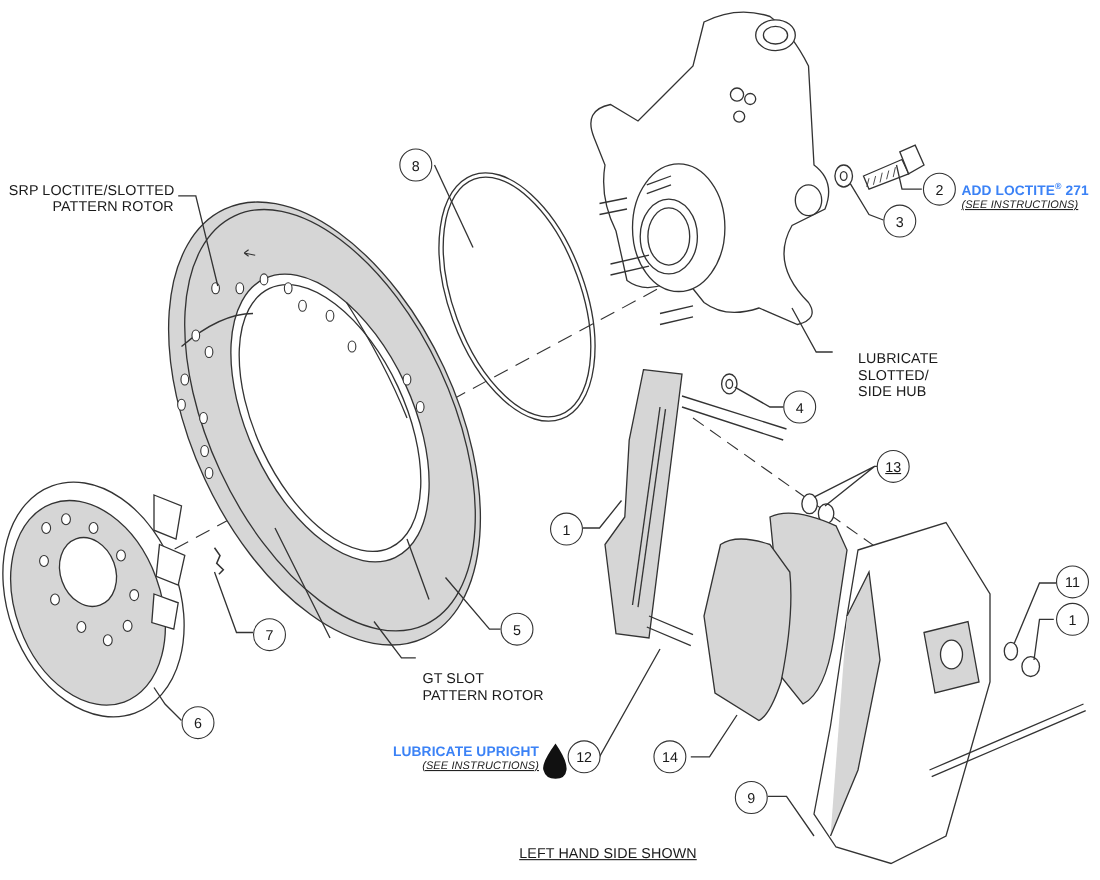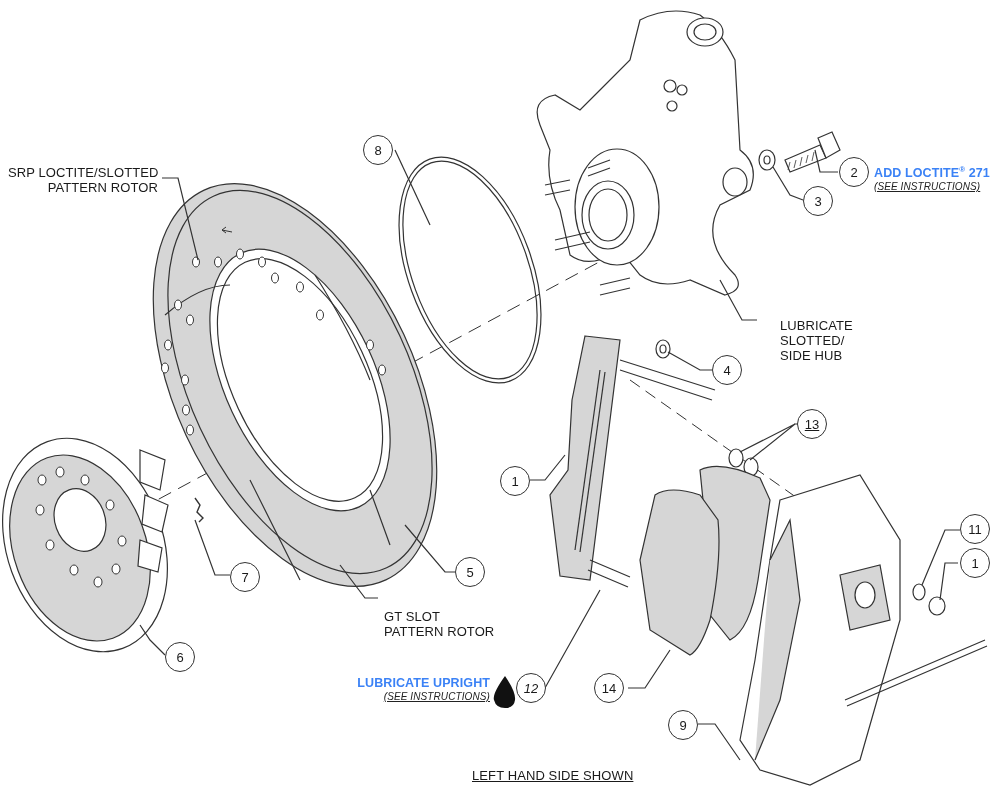--- a/index.html
+++ b/index.html
@@ -180,15 +180,15 @@
 <div class="callout" style="left:839px; top:157px;">2</div>
 <div class="callout" style="left:803px; top:186px;">3</div>
 <div class="callout" style="left:712px; top:355px;">4</div>
 <div class="callout" style="left:455px; top:557px;">5</div>
 <div class="callout" style="left:165px; top:642px;">6</div>
 <div class="callout" style="left:230px; top:562px;">7</div>
 <div class="callout" style="left:363px; top:135px;">8</div>
 <div class="callout" style="left:668px; top:710px;">9</div>
 <div class="callout" style="left:960px; top:548px;">1</div>
 <div class="callout" style="left:960px; top:514px;">11</div>
-<div class="callout" style="left:516px; top:673px;font-style:italic;">12</div>
+<div class="callout" style="left:516px; top:673px;">12</div>
 <div class="callout" style="left:797px; top:409px;text-decoration:underline;">13</div>
 <div class="callout" style="left:594px; top:673px;">14</div>
 
 </body></html>

